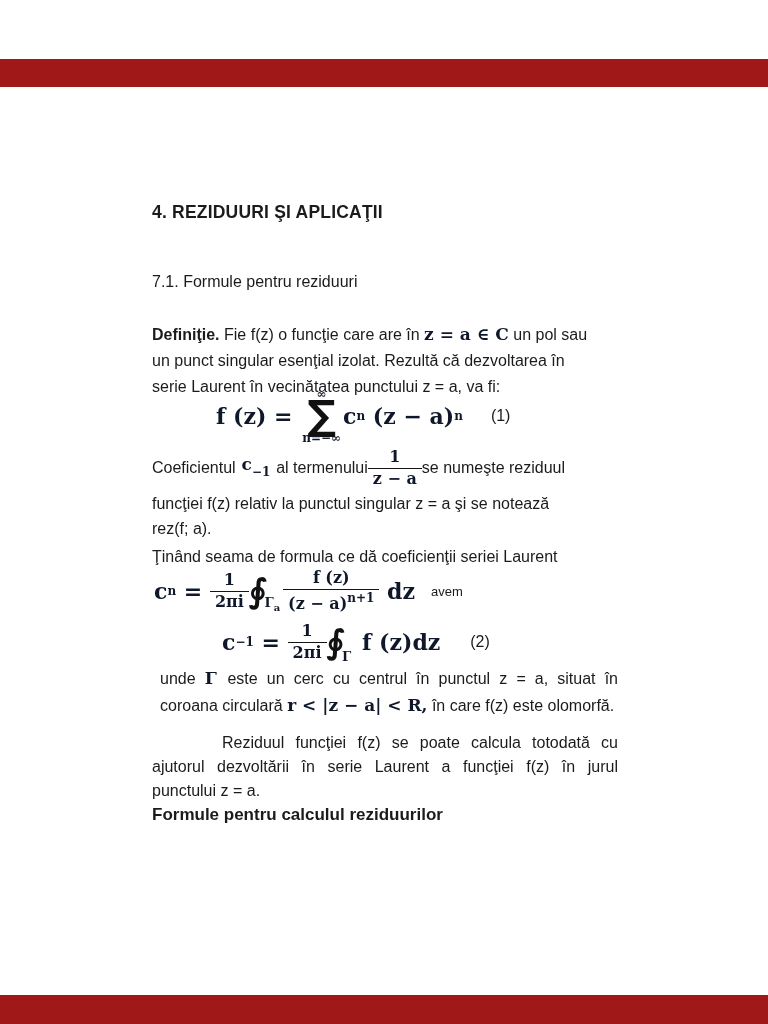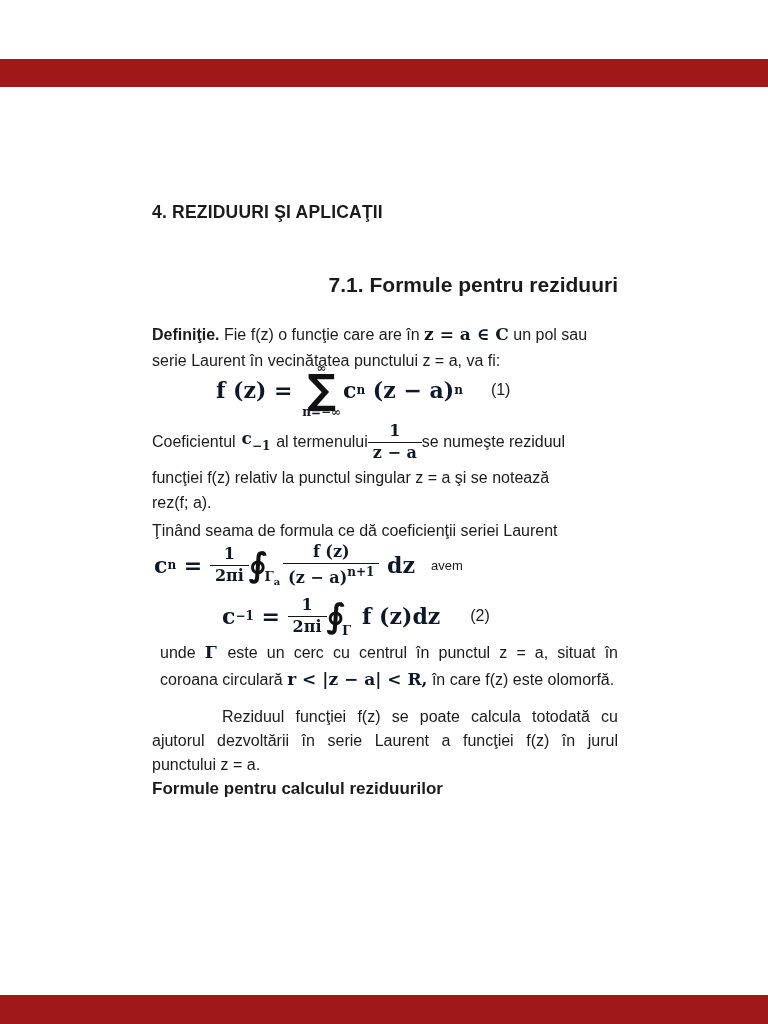--- a/index.html
+++ b/index.html
@@ -13,21 +13,21 @@
     color:#1b1b1b;
   }
   .bar { position:absolute; left:0; width:768px; background:#a01818; }
   .bar.top { top:59px; height:28px; }
   .bar.bottom { bottom:0; height:29px; }
 
   .content {
     position:absolute; left:152px; top:202px; width:466px;
   }
   .h1 { font-size:17.5px; font-weight:bold; letter-spacing:.2px; height:22px; }
-  .h2 { font-size:21px; font-weight:bold; margin-top:49px; height:22px;text-align:right; }
+  .h2 { font-size:16px; font-weight:normal; margin-top:49px; height:22px; }
   .h3 { font-size:17px; font-weight:bold; margin-top:2px; height:22px; }
 
   .para { font-size:16px; line-height:26px; }
   .p1 { margin-top:26px; }
   .p2 { margin-top:3px; }
   .p2 .line { line-height:25px; }
   .p3 { margin-top:3px; line-height:25px; }
   .p4 { margin-top:3px; line-height:26px;margin-left:8px; }
   .p5 { margin-top:12px; line-height:24px; }
 
@@ -76,20 +76,21 @@
   <div class="bar top" style="background: rgb(160, 24, 24);"></div>
 
   <div class="content">
 
     <div class="h1">4. REZIDUURI ŞI APLICAŢII</div>
 
     <div class="h2">7.1. Formule pentru reziduuri</div>
 
     <div class="para p1">
       <div class="line"><span class="b">Definiţie.</span><span> Fie f(z) o funcţie care are în </span><span class="m">z = a ∈ C</span><span>  un pol sau</span></div>
+      <div class="line">un punct singular esenţial izolat. Rezultă că dezvoltarea în</div>
       <div class="line">serie Laurent în vecinătatea punctului  z = a, va fi:</div>
     </div>
 
     <div class="formula f1">
       <span class="mt">f (z) = </span>
       <span class="msum">
         <span class="lim">∞</span>
         <span class="op">∑</span>
         <span class="lim">n=−∞</span>
       </span>

